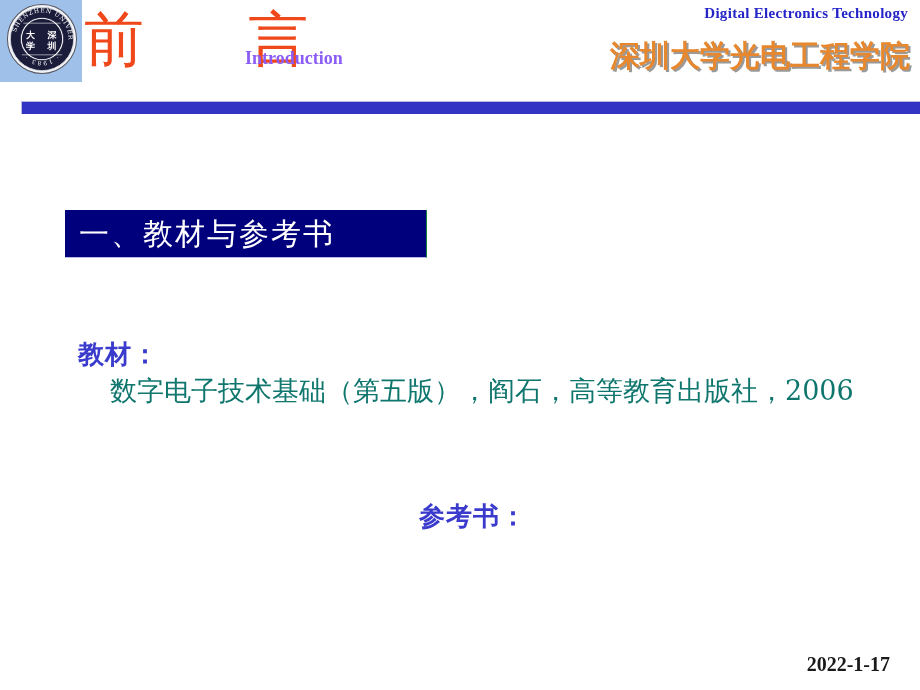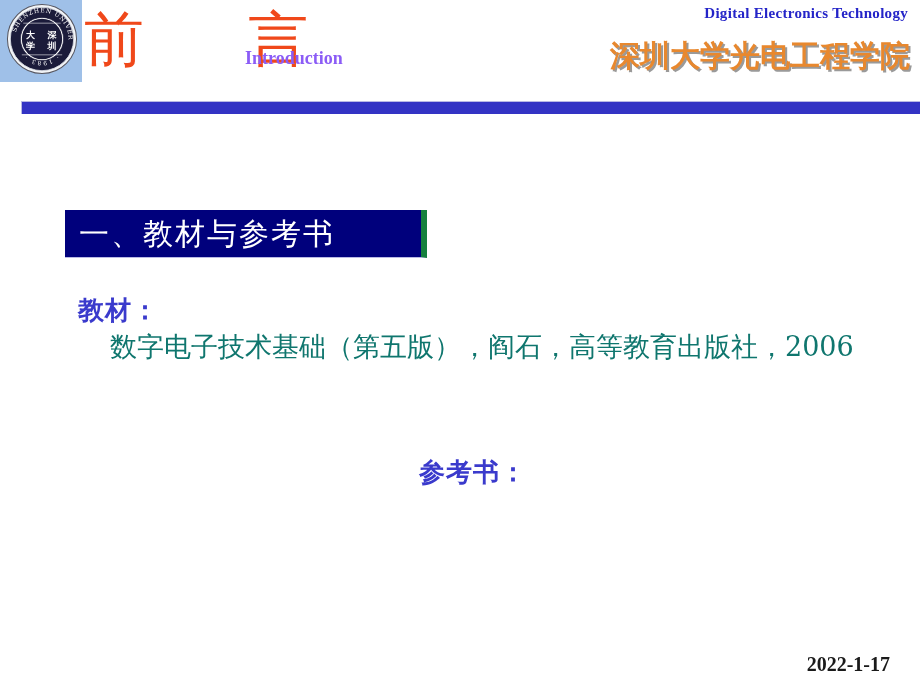--- a/index.html
+++ b/index.html
@@ -109,21 +109,21 @@
   }
 
   
   #section-box {
     position: absolute;
     left: 65px;
     top: 210px;
     width: 362px;
     height: 48px;
     background: #00007c;
-    border-right: 6px solid #15803d;
+    border-right: 1px solid #15803d;
     border-bottom: 1px solid #b9b9e4;
     box-sizing: border-box;
   }
   #section-box-label {
     position: absolute;
     left: 14px;
     top: 3px;
     font-family: "DejaVu Sans", "Liberation Sans", sans-serif;
     font-size: 30px;
     font-weight: 400;
@@ -131,20 +131,21 @@
     letter-spacing: 2px;
     line-height: 42px;
     white-space: nowrap;
   }
 
   
   .body-block {
     position: absolute;
     left: 78px;
     width: 790px;
+    margin-top: 44px;
   }
 
   .block-label {
     font-family: "DejaVu Sans", "Liberation Sans", sans-serif;
     font-size: 26px;
     font-weight: bold;
     color: #3a3acc;
     letter-spacing: 1px;
     line-height: 34px;
     white-space: nowrap;

